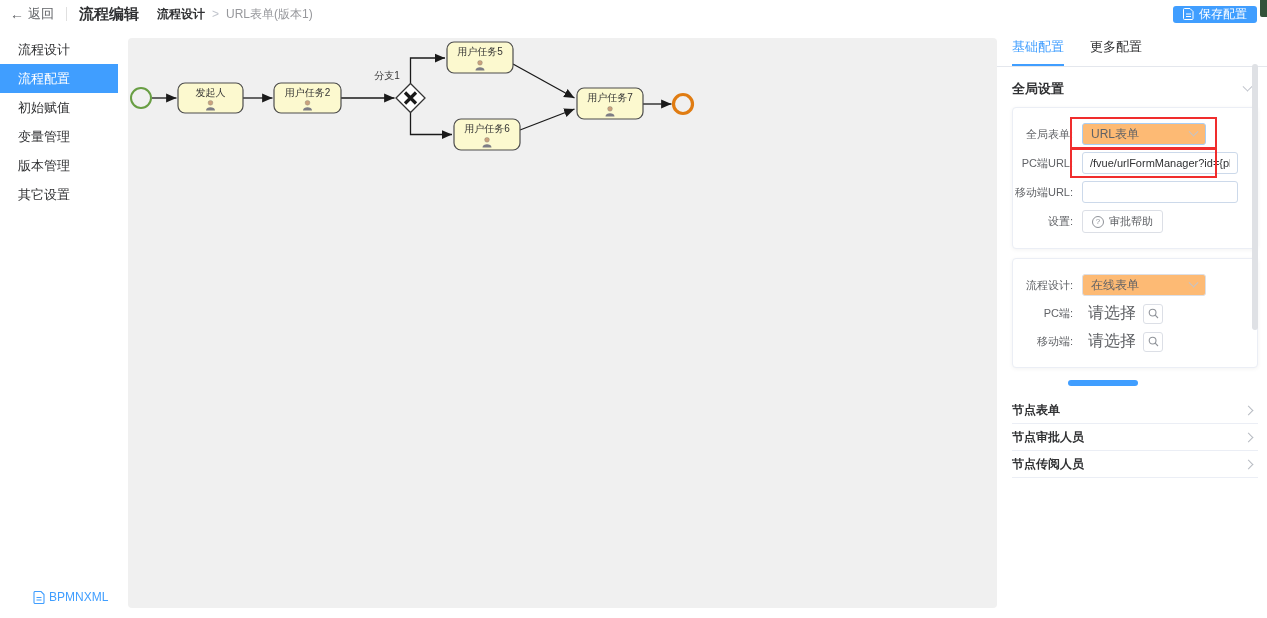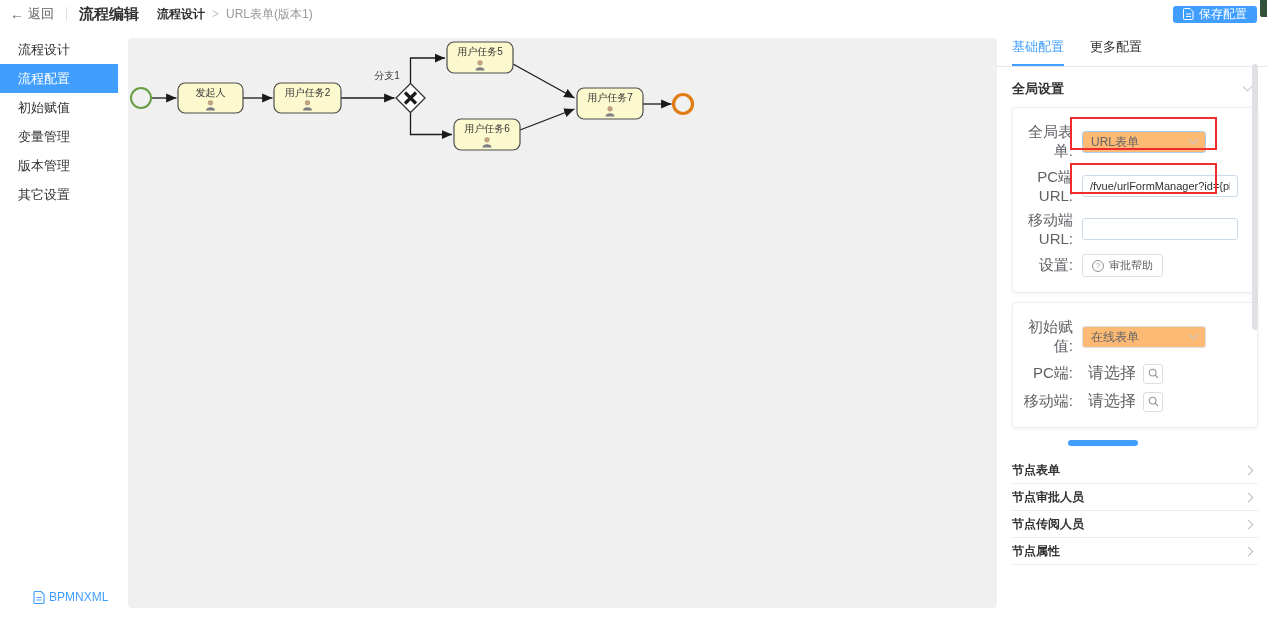--- a/index.html
+++ b/index.html
@@ -41,21 +41,21 @@
   
   .panel { position:absolute; left:997px; top:28px; width:270px; bottom:8px; background:#fff; }
   .tabs { display:flex; gap:26px; padding:10px 15px 0 15px; border-bottom:1px solid #e4e7ed; }
   .tab { font-size:13px; color:#303133; padding-bottom:8px; cursor:pointer; border-bottom:2px solid transparent; }
   .tab.active { color:#409eff; border-bottom-color:#409eff; }
   .sec-head { display:flex; justify-content:space-between; align-items:center; margin:13px 16px 9px 15px;
     font-size:13px; font-weight:bold; color:#303133; cursor:pointer; }
   .card { margin:0 9px 9px 15px; border:1px solid #ebeef5; border-radius:4px; box-shadow:0 1px 4px rgba(0,0,0,.05);
     padding:8px 0; background:#fff; }
   .frow { display:flex; align-items:center; margin:7px 0; position:relative; }
-  .flbl { width:60px; flex:none; text-align:right; font-size:15px; color:#606266; }
+  .flbl { width:60px; flex:none; text-align:right; font-size:11px; color:#606266; }
   .sel { margin-left:9px; width:124px; height:22px; background:#fdba74; border:1px solid #dcdfe6; border-radius:3px;
     display:flex; align-items:center; justify-content:space-between; padding:0 8px; font-size:12px; color:#606266; cursor:pointer; }
   .sel.focused { border-color:#a8cef5; }
   .inp { margin-left:9px; width:156px; height:22px; border:1px solid #ccd9ea; border-radius:3px;
     font-size:11px; color:#303133; padding:0 7px; background:#fff; font-family:"Liberation Sans",sans-serif; }
   .chev-down { width:7px; height:7px; border-right:1.4px solid #c0c4cc; border-bottom:1.4px solid #c0c4cc;
     transform:rotate(45deg) translate(-2px,-2px); }
   .chev-right { width:7px; height:7px; border-right:1.4px solid #b7bbc2; border-bottom:1.4px solid #b7bbc2;
     transform:rotate(-45deg); }
   .red-box { position:absolute; border:2px solid #f02d2d; pointer-events:none; z-index:5; }
@@ -226,21 +226,21 @@
       <span class="flbl">设置:</span>
       <button class="help-btn">
         <span class="qmark">?</span>
         <span>审批帮助</span>
       </button>
     </div>
   </div>
 
   <div class="card">
     <div class="frow">
-      <span class="flbl">初始赋值:</span>
+      <span class="flbl">流程设计:</span>
       <div class="sel">
         <span>在线表单</span>
         <span class="chev-down"></span>
       </div>
     </div>
     <div class="frow">
       <span class="flbl">PC端:</span>
       <span class="ph-text">请选择</span>
       <button class="q-btn">
         <svg width="11" height="11" viewBox="0 0 11 11">
@@ -269,20 +269,16 @@
       <span class="chev-right"></span>
     </div>
     <div class="sec-row">
       <span>节点审批人员</span>
       <span class="chev-right"></span>
     </div>
     <div class="sec-row">
       <span>节点传阅人员</span>
       <span class="chev-right"></span>
     </div>
-    <div class="sec-row">
-      <span>节点属性</span>
-      <span class="chev-right"></span>
-    </div>
   </div>
 
   <div class="vscroll"></div>
 </div>
 
 </body></html>

